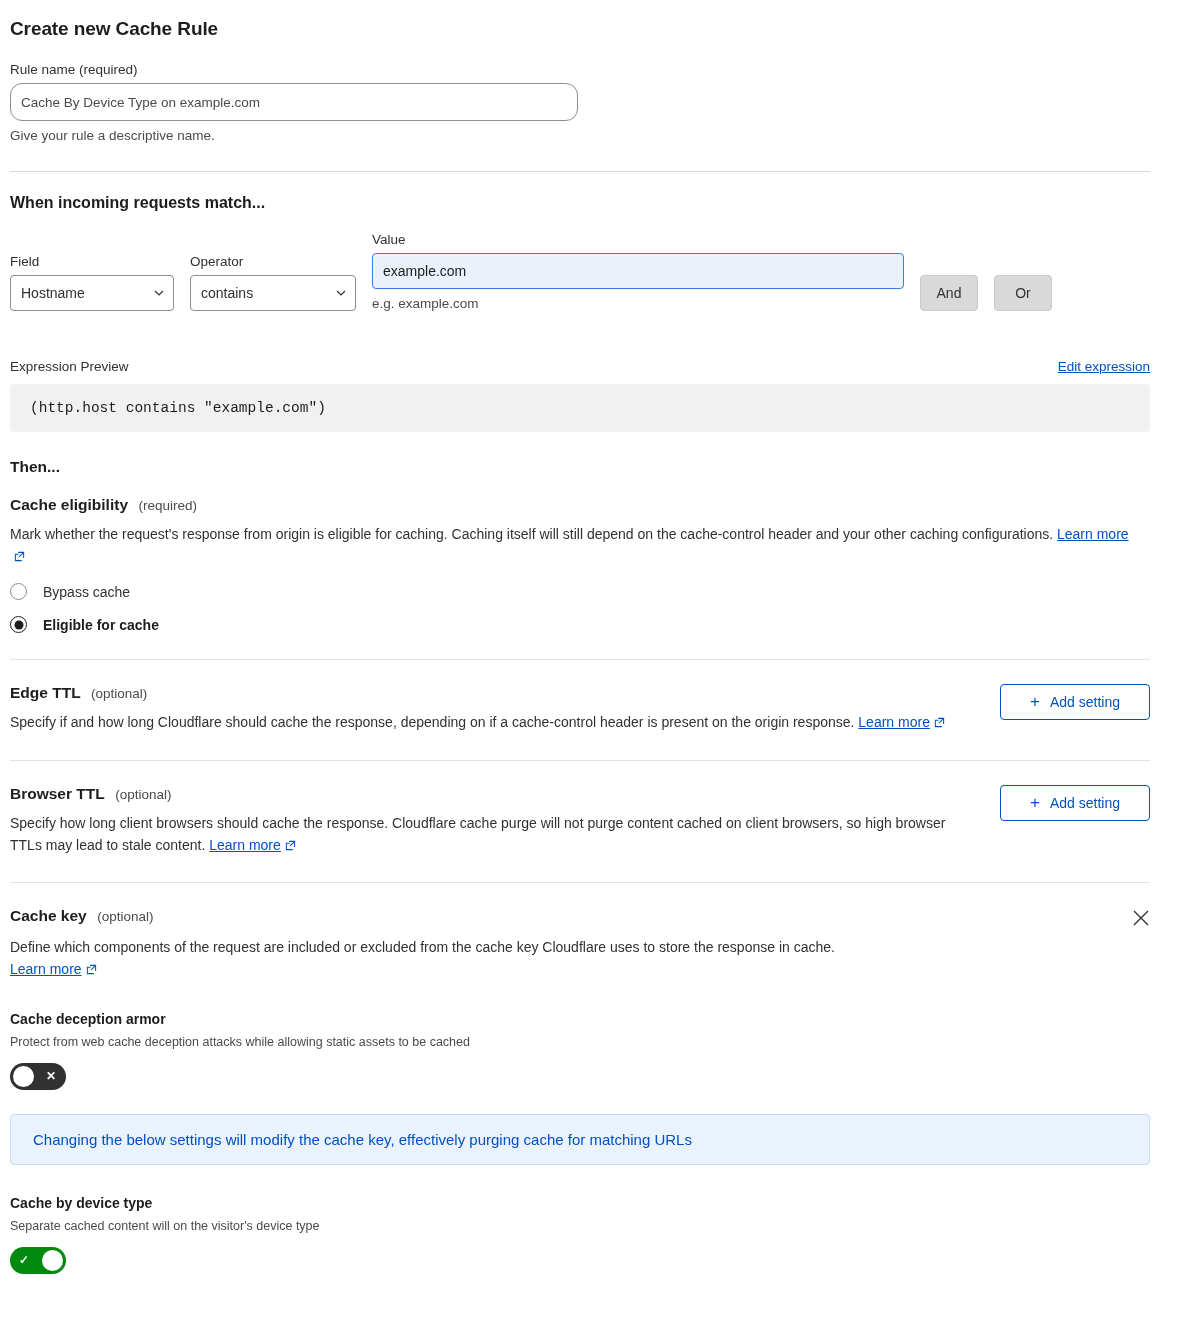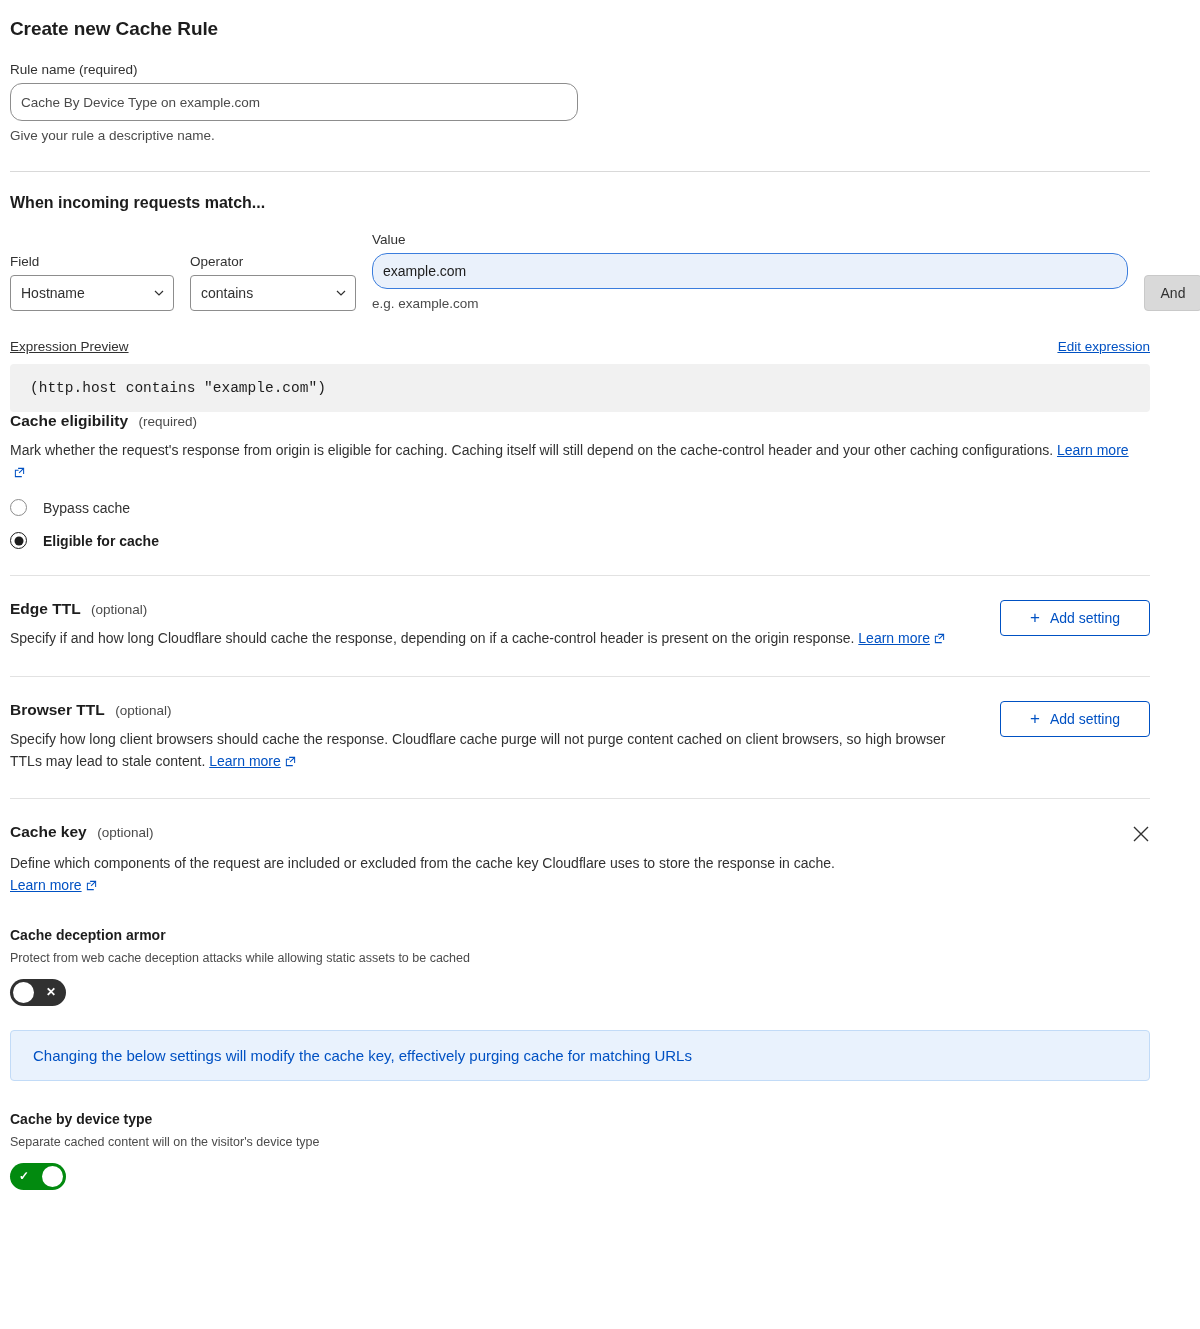--- a/index.html
+++ b/index.html
@@ -85,24 +85,24 @@
     position: absolute;
     right: 9px;
     top: 50%;
     transform: translateY(-50%);
     width: 10px;
     height: 10px;
   }
   .field-select { width: 164px; }
   .operator-select { width: 166px; }
   .value-input {
-    width: 756px;
+    width: 532px;
     height: 36px;
     border: 1px solid #3b7ddd;
-    border-radius: 15px;
+    border-radius: 4px;
     background: #eaf1fb;
     padding: 0 10px;
     font-size: 14px;
     color: #1d1d1d;
     font-family: "Liberation Sans", sans-serif;
     outline: none;
   }
   .btn-grey {
     height: 36px;
     min-width: 58px;
@@ -117,22 +117,21 @@
   }
   .value-hint {
     font-size: 13.5px;
     color: #4b4b4b;
     margin-top: 7px;
   }
   .expr-header {
     display: flex;
     justify-content: space-between;
     align-items: baseline;
-    margin-top: 28px;
-    text-decoration: underline;
+    margin-top: 48px;
   }
   .expr-label { font-size: 13.5px; color: #313131; }
   .link {
     color: #0051c3;
     font-size: 13.5px;
     text-decoration: underline;
     cursor: pointer;
   }
   .expr-box {
     margin-top: 10px;
@@ -361,20 +360,21 @@
       <button class="btn-grey">Or</button>
     </div>
   </div>
 
   <div class="expr-header">
     <span class="expr-label">Expression Preview</span>
     <span class="link">Edit expression</span>
   </div>
   <div class="expr-box">(http.host contains "example.com")</div>
 
+  <div class="then-head">Then...</div>
 
   <div>
     <div>
       <span class="sub-head">Cache eligibility</span>
       <span class="optional-tag">(required)</span>
     </div>
     <div class="desc">
       <span>Mark whether the request's response from origin is eligible for caching. Caching itself will still depend on the cache-control header and your other caching configurations.</span>
       <span class="ext-link">Learn more</span><svg class="ext-icon" viewBox="0 0 12 12">
           <path d="M4.5 1.5 H10.5 V7.5" fill="none" stroke="#0051c3" stroke-width="1.1"></path>

